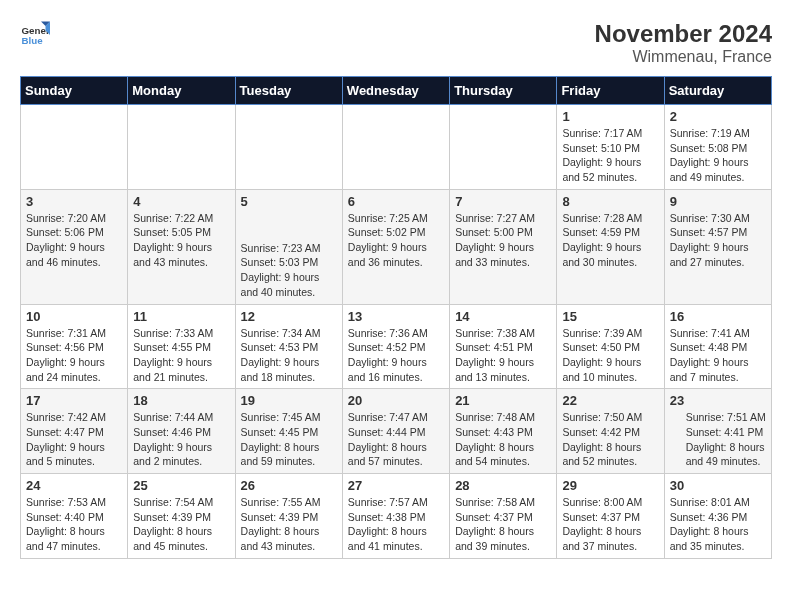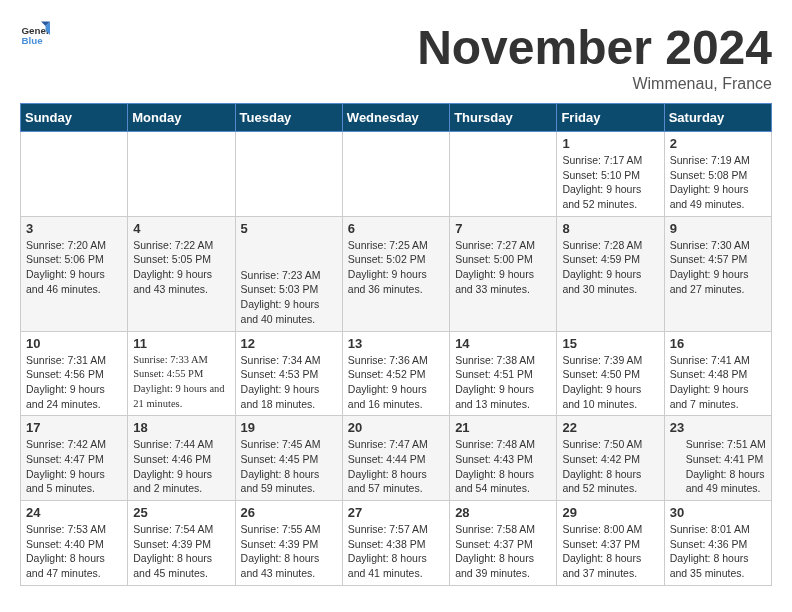--- a/index.html
+++ b/index.html
@@ -22,35 +22,35 @@
       gap: 4px;
     }
     .logo-icon {
       width: 30px;
       height: 30px;
     }
     .title-area {
       text-align: right;
     }
     .month-title {
-      font-size: 48px;
+      font-size: 24px;
       font-weight: bold;
       color: #333;
     }
     .location {
       font-size: 16px;
       color: #555;
     }
     .calendar {
       width: 100%;
       border-collapse: collapse;
       border: 1px solid #ccc;
     }
     .calendar th {
-      background-color: #0c4a6e;
+      background-color: #0f172a;
       color: #fff;
       font-size: 13px;
       font-weight: bold;
       padding: 6px 4px;
       text-align: left;
       border: 1px solid #5588cc;
     }
     .calendar td {
       border: 1px solid #ccc;
       vertical-align: top;
@@ -184,21 +184,21 @@
       </tr>
       <tr class="week-row-3">
         <td>
           <span class="day-num">10</span>
           <div class="day-info" style="white-space: pre-line;">Sunrise: 7:31 AM
 Sunset: 4:56 PM
 Daylight: 9 hours and 24 minutes.</div>
         </td>
         <td>
           <span class="day-num">11</span>
-          <div class="day-info" style="white-space: pre-line; font-family: Liberation Serif, serif;">Sunrise: 7:33 AM
+          <div class="day-info" style="white-space: pre-line;">Sunrise: 7:33 AM
 Sunset: 4:55 PM
 Daylight: 9 hours and 21 minutes.</div>
         </td>
         <td>
           <span class="day-num">12</span>
           <div class="day-info" style="white-space: pre-line;">Sunrise: 7:34 AM
 Sunset: 4:53 PM
 Daylight: 9 hours and 18 minutes.</div>
         </td>
         <td>

